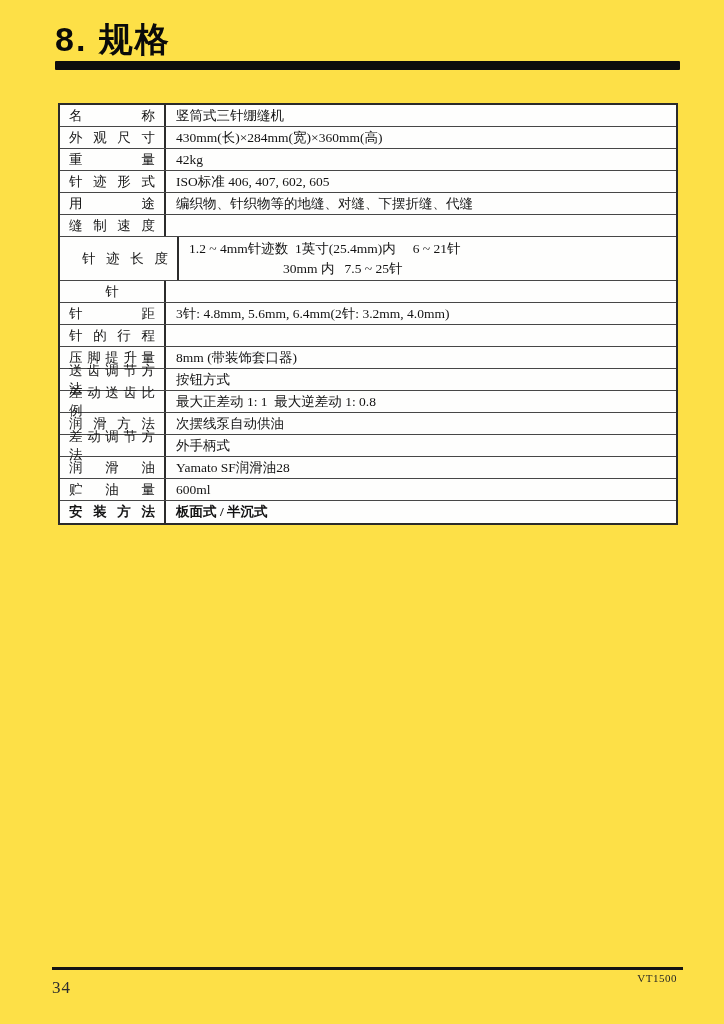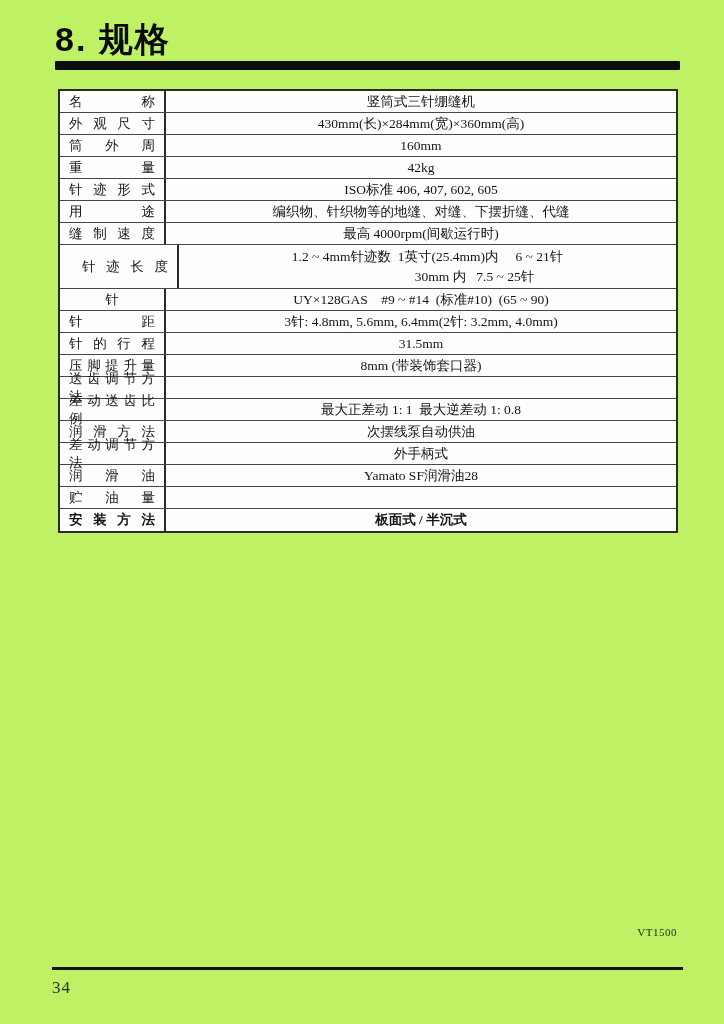--- a/index.html
+++ b/index.html
@@ -6,36 +6,36 @@
   body{
     width:724px;height:1024px;
     background:#f6f6f4;
     font-family:"Liberation Serif","DejaVu Serif",serif;
     color:#1c1c1c;
     position:relative;
     overflow:hidden;
   }
   .page{
     position:absolute;inset:0;
-    background:#bef264;
+    background:#fde047;
   }
   
   .section-title{
     position:absolute;left:55px;top:20px;margin:0;
     font-family:"Liberation Sans","DejaVu Sans",sans-serif;
     font-weight:700;font-size:34px;line-height:38px;
     color:#0a0a0a;letter-spacing:2px;white-space:pre;
   }
   .title-rule{
     position:absolute;left:55px;top:61px;
     width:625px;height:9px;background:#0d0d0d;border-radius:1px;
   }
   
   .spec-table{
-    position:absolute;left:58px;top:89px;width:620px;
+    position:absolute;left:58px;top:103px;width:620px;
     border:2px solid #2b2b2b;box-sizing:border-box;background:#fefefd;
   }
   .row{
     display:flex;align-items:stretch;box-sizing:border-box;
     height:22px;border-bottom:1px solid #474747;
   }
   .row:last-child{border-bottom:none;font-weight:bold;}
   .row.tall{height:44px;padding-left:13px;}
   .lbl{
     width:106px;box-sizing:border-box;flex:0 0 106px;
@@ -45,30 +45,30 @@
   .lbl span{
     display:block;width:100%;
     font-size:13.5px;color:#161616;
     text-align:justify;text-align-last:justify;
     white-space:normal;
   }
   .lbl.center span{text-align:center;text-align-last:center;}
   .val{
     flex:1 1 auto;display:flex;flex-direction:column;justify-content:center;
     padding:0 10px;font-size:13.5px;color:#131313;
-    white-space:pre-wrap;line-height:20px;align-items:center;
+    white-space:pre-wrap;line-height:20px;
   }
   .val .line-2{margin-left:94px;}
   
   .footer-rule{
     position:absolute;left:52px;top:967px;
     width:631px;height:2.5px;background:#141414;
   }
   .model-code{
-    position:absolute;left:52px;top:926px;width:631px;
+    position:absolute;left:52px;top:972px;width:631px;
     text-align:right;padding-right:6px;box-sizing:border-box;
     font-size:11px;letter-spacing:0.5px;color:#262626;
   }
   .page-number{
     position:absolute;left:52px;top:978px;width:631px;
     text-align:left;font-size:17px;letter-spacing:1px;color:#2e2e2e;
   }
 </style>
 </head>
 <body>
@@ -87,26 +87,20 @@
       <div class="val"><span>竖筒式三针绷缝机</span></div>
     </div>
 
     <div class="row">
       <div class="lbl">
           <span>外 观 尺 寸</span>
         </div>
       <div class="val"><span>430mm(长)×284mm(宽)×360mm(高)</span></div>
     </div>
 
-    <div class="row">
-      <div class="lbl">
-          <span>筒 外 周</span>
-        </div>
-      <div class="val"><span>160mm</span></div>
-    </div>
 
     <div class="row">
       <div class="lbl">
           <span>重 量</span>
         </div>
       <div class="val"><span>42kg</span></div>
     </div>
 
     <div class="row">
       <div class="lbl">
@@ -119,65 +113,63 @@
       <div class="lbl">
           <span>用 途</span>
         </div>
       <div class="val"><span>编织物、针织物等的地缝、对缝、下摆折缝、代缝</span></div>
     </div>
 
     <div class="row">
       <div class="lbl">
           <span>缝 制 速 度</span>
         </div>
-      <div class="val"><span>最高 4000rpm(间歇运行时)</span></div>
     </div>
 
     <div class="row tall">
       <div class="lbl">
           <span>针 迹 长 度</span>
         </div>
       <div class="val">
         <div class="line-1">1.2 ~ 4mm针迹数  1英寸(25.4mm)内     6 ~ 21针</div>
         <div class="line-2">30mm 内   7.5 ~ 25针</div>
       </div>
     </div>
 
     <div class="row">
       <div class="lbl center">
           <span>针</span>
         </div>
-      <div class="val"><span>UY×128GAS    #9 ~ #14  (标准#10)  (65 ~ 90)</span></div>
     </div>
 
     <div class="row">
       <div class="lbl">
           <span>针 距</span>
         </div>
       <div class="val"><span>3针: 4.8mm, 5.6mm, 6.4mm(2针: 3.2mm, 4.0mm)</span></div>
     </div>
 
     <div class="row">
       <div class="lbl">
           <span>针 的 行 程</span>
         </div>
-      <div class="val"><span>31.5mm</span></div>
     </div>
 
     <div class="row">
       <div class="lbl">
           <span>压 脚 提 升 量</span>
         </div>
       <div class="val"><span>8mm (带装饰套口器)</span></div>
     </div>
 
     <div class="row">
       <div class="lbl">
           <span>送 齿 调 节 方 法</span>
         </div>
+      <div class="val"><span>按钮方式</span></div>
     </div>
 
     <div class="row">
       <div class="lbl">
           <span>差 动 送 齿 比 例</span>
         </div>
       <div class="val"><span>最大正差动 1: 1  最大逆差动 1: 0.8</span></div>
     </div>
 
     <div class="row">
@@ -198,20 +190,21 @@
       <div class="lbl">
           <span>润 滑 油</span>
         </div>
       <div class="val"><span>Yamato SF润滑油28</span></div>
     </div>
 
     <div class="row">
       <div class="lbl">
           <span>贮 油 量</span>
         </div>
+      <div class="val"><span>600ml</span></div>
     </div>
 
     <div class="row">
       <div class="lbl">
           <span>安 装 方 法</span>
         </div>
       <div class="val"><span>板面式 / 半沉式</span></div>
     </div>
 
   </div>

